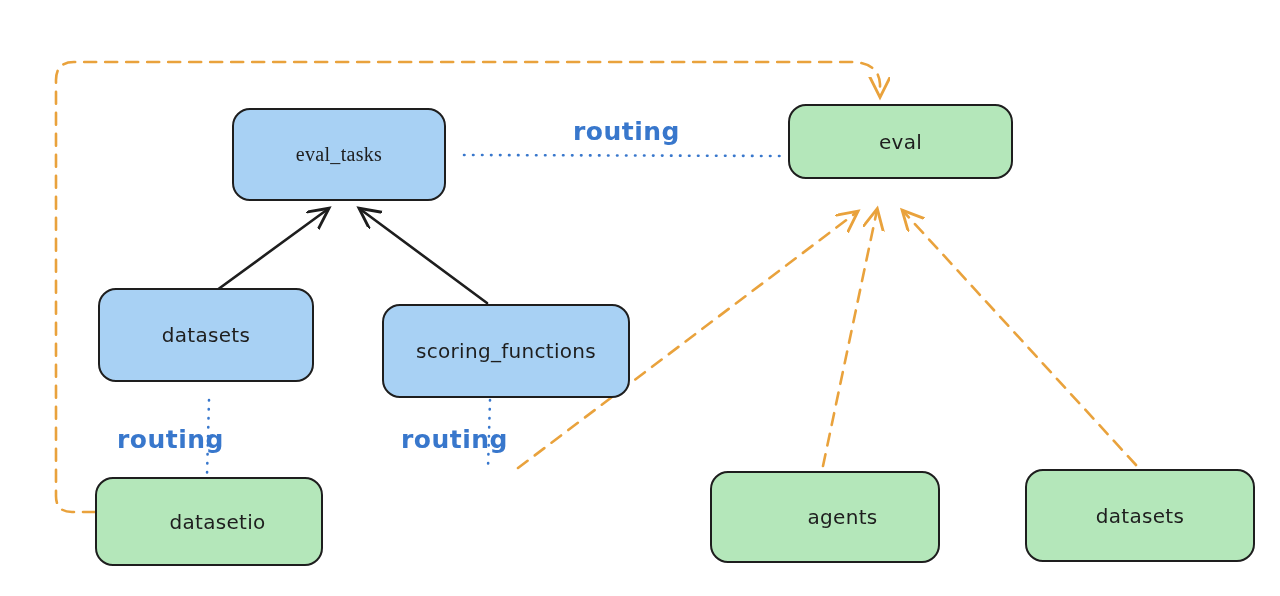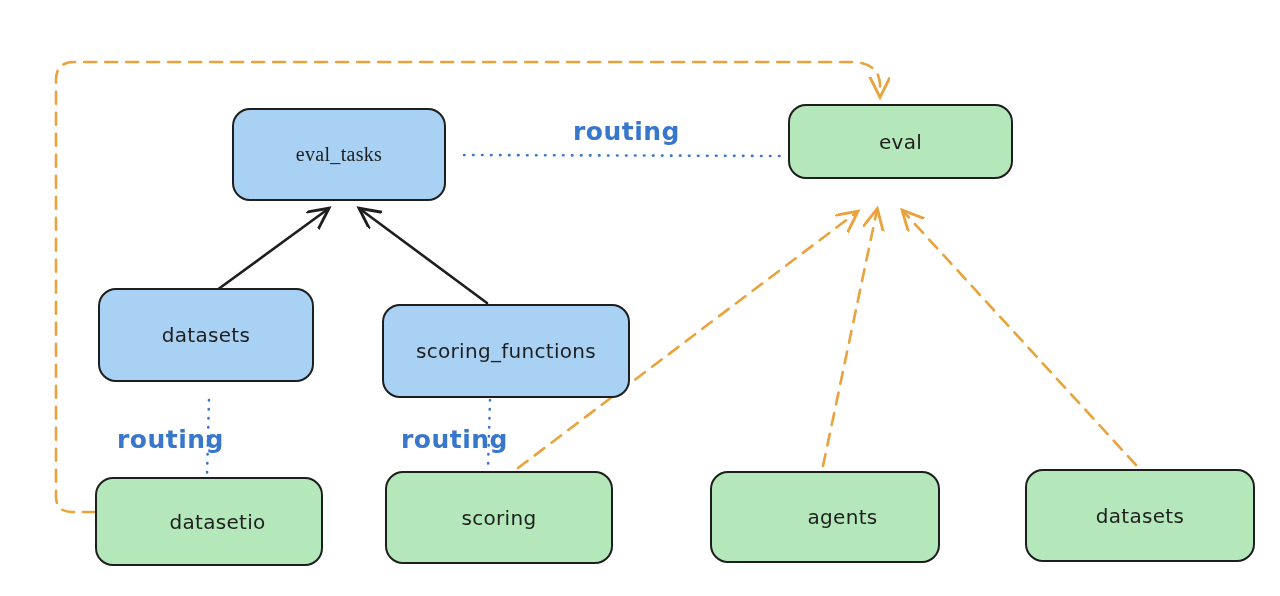--- a/index.html
+++ b/index.html
@@ -120,23 +120,20 @@
   </div>
   <div class="node node-blue" id="node-datasets">
     <span class="node-label">datasets</span>
   </div>
   <div class="node node-blue" id="node-scoring_functions">
     <span class="node-label">scoring_functions</span>
   </div>
   <div class="node node-green" id="node-datasetio">
     <span class="node-label">datasetio</span>
   </div>
-  <div class="node node-green" id="node-scoring">
-    <span class="node-label">scoring</span>
-  </div>
   <div class="node node-green" id="node-agents">
     <span class="node-label">agents</span>
   </div>
   <div class="node node-green" id="node-inference">
     <span class="node-label">datasets</span>
   </div>
 
   <div class="routing-label" id="routing-top">routing</div>
   <div class="routing-label" id="routing-datasets">routing</div>
   <div class="routing-label" id="routing-scoring">routing</div>

